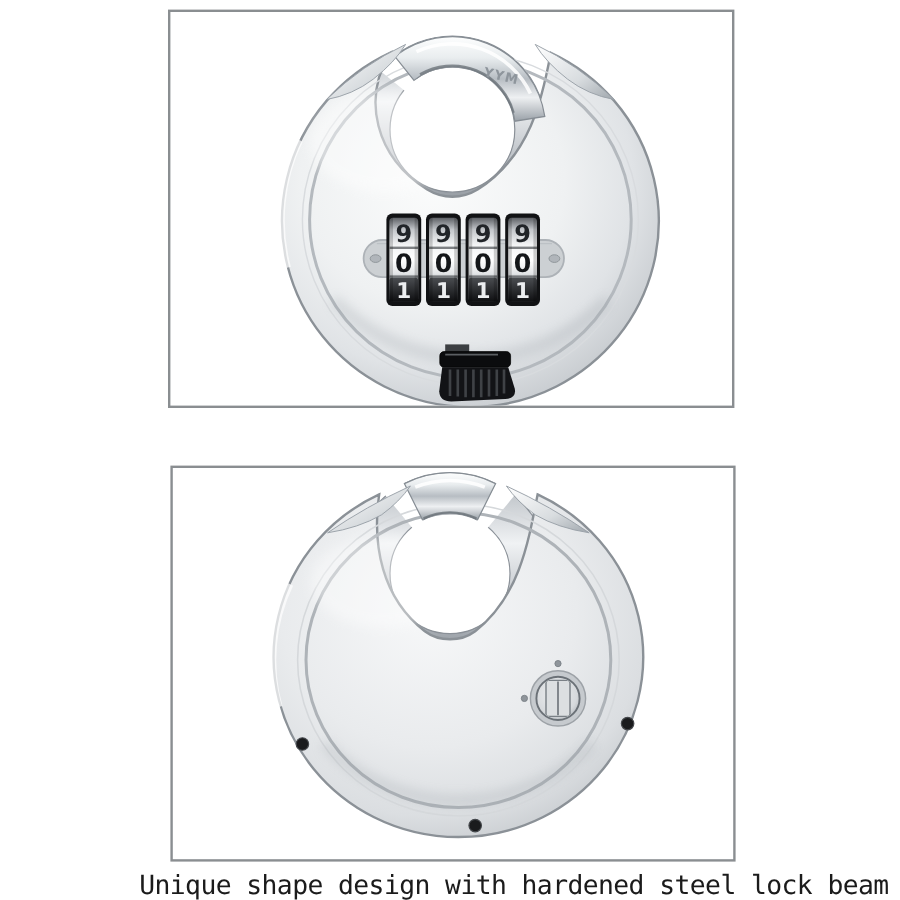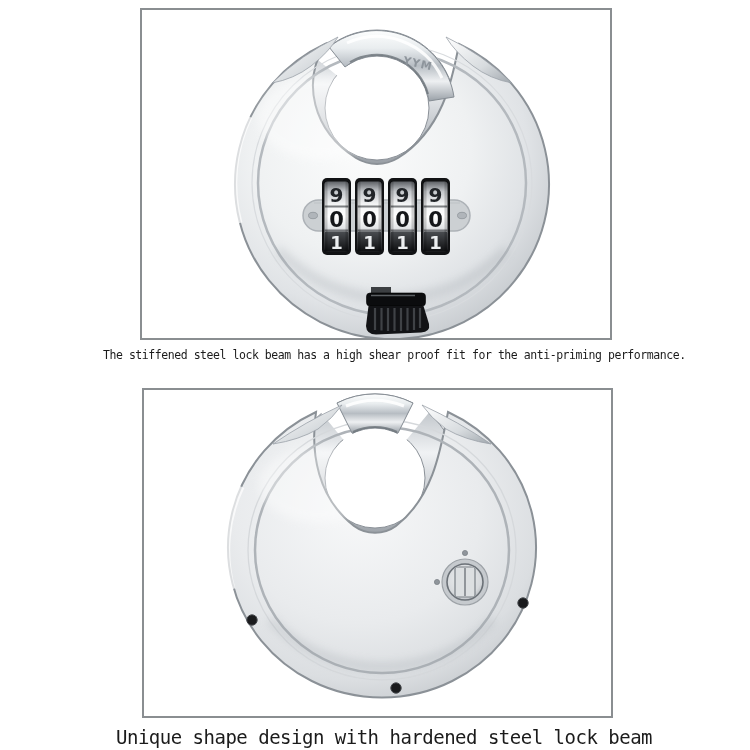--- a/index.html
+++ b/index.html
@@ -4,21 +4,21 @@
 <style>
   html,body{margin:0;padding:0;}
   .page{position:relative;width:750px;height:750px;background:#ffffff;overflow:hidden;
         font-family:"DejaVu Sans Mono","Liberation Mono",monospace;}
   .photo-frame{position:absolute;background:#ffffff;border:2px solid #8a8e91;box-sizing:border-box;}
   .frame-front{left:140px;top:8px;width:472px;height:332px;}
   .frame-back{left:142px;top:388px;width:471px;height:330px;}
   .photo-frame svg{display:block;}
   .cap{position:absolute;color:#1b1b1b;white-space:nowrap;}
   .cap-front{left:103px;top:348px;font-size:11.5px;letter-spacing:-0.45px;}
-  .cap-back{left:116px;top:726px;font-size:19px;letter-spacing:-0.5px;}
+  .cap-back{left:116px;top:726px;font-size:22px;letter-spacing:-0.5px;}
   .dial-digit{font-family:"DejaVu Sans",sans-serif;font-weight:bold;}
   .engraving{font-family:"DejaVu Sans",sans-serif;font-weight:bold;font-size:11px;
              fill:#8e959c;letter-spacing:1px;}
 </style>
 </head>
 <body>
 
 <div class="page">
 
   <div class="photo-frame frame-front">
@@ -156,21 +156,20 @@
           <path d="M252.5,298 V321"></path>
             <path d="M259,298 V321"></path>
             <path d="M265.5,298 V320.5"></path>
           <path d="M272,298 V320"></path>
             <path d="M278,298 V318"></path>
         </g>
       </g>
     </svg>
   </div>
 
-  <div class="cap cap-front">The stiffened steel lock beam has a high shear proof fit for the anti-priming performance.</div>
 
   <div class="photo-frame frame-back">
     <svg width="467" height="326" viewBox="0 0 467 326">
       <defs>
         <radialGradient id="faceG2" cx="42%" cy="34%" r="80%">
           <stop offset="0" stop-color="#f7f8f9"></stop>
             <stop offset=".5" stop-color="#e9ebed"></stop>
           <stop offset=".75" stop-color="#dbdee1"></stop>
             <stop offset=".92" stop-color="#c3c7cb"></stop>
           <stop offset="1" stop-color="#a9aeb4"></stop>

